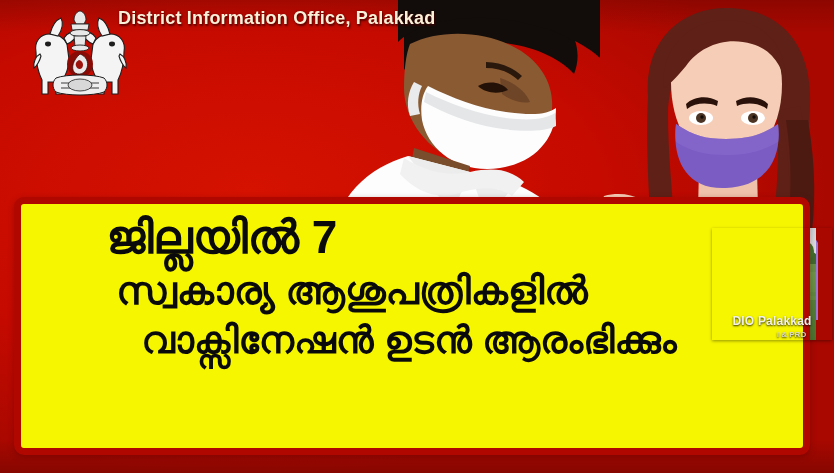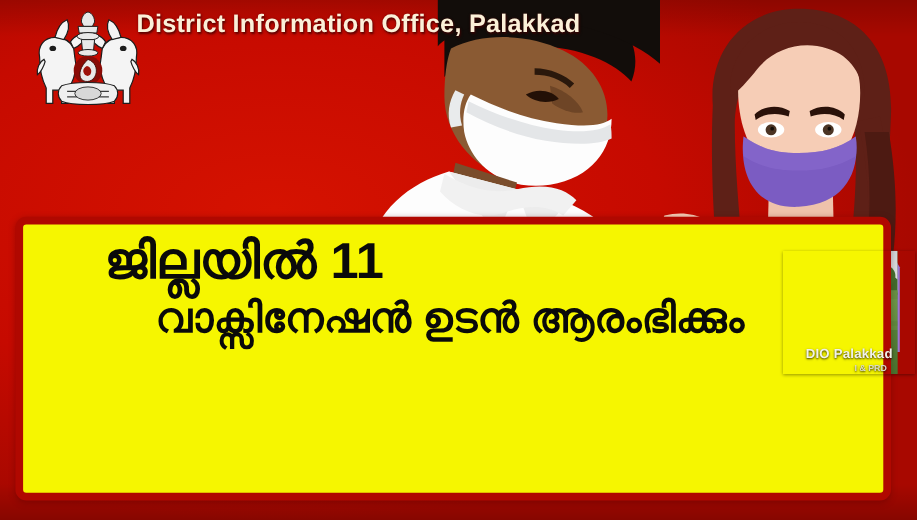--- a/index.html
+++ b/index.html
@@ -47,23 +47,23 @@
   .emblem {
     position: absolute;
     left: 28px;
     top: 8px;
     width: 104px;
     height: 96px;
     z-index: 41;
   }
   .header-title {
     position: absolute;
-    left: 124px;
+    left: 118px;
     top: 8px;
-    font-size: 23px;
+    font-size: 18px;
     font-weight: bold;
     letter-spacing: .2px;
     color: #fbf0d8;
     text-shadow: 1px 2px 2px rgba(60,0,0,.75), 0 0 2px rgba(90,0,0,.6);
     white-space: nowrap;
     font-family: "Liberation Sans", sans-serif;
   }
 
   
   .illus {
@@ -357,21 +357,22 @@
     </g>
     <g stroke="#1d1d1d" stroke-width="1.2" fill="none" opacity=".85">
       <path d="M33 75 h38"></path>
         <path d="M33 80 h38"></path>
     </g>
     <ellipse cx="52" cy="77" rx="12" ry="6" fill="#d8d8d8" stroke="#202020" stroke-width=".8"></ellipse>
   </svg>
 
   <div class="banner">
     <div class="banner-lines">
-      <div class="bline bline1">ജില്ലയിൽ 11</div>
+      <div class="bline bline1">ജില്ലയിൽ 7</div>
+      <div class="bline bline2">സ്വകാര്യ ആശുപത്രികളിൽ</div>
       <div class="bline bline3">വാക്സിനേഷൻ ഉടൻ ആരംഭിക്കും</div>
     </div>
   </div>
 
   <div class="inset">
     <div class="inset-caption">DIO Palakkad</div>
     <div class="inset-subcaption">I &amp; PRD</div>
   </div>
 
 </div>

